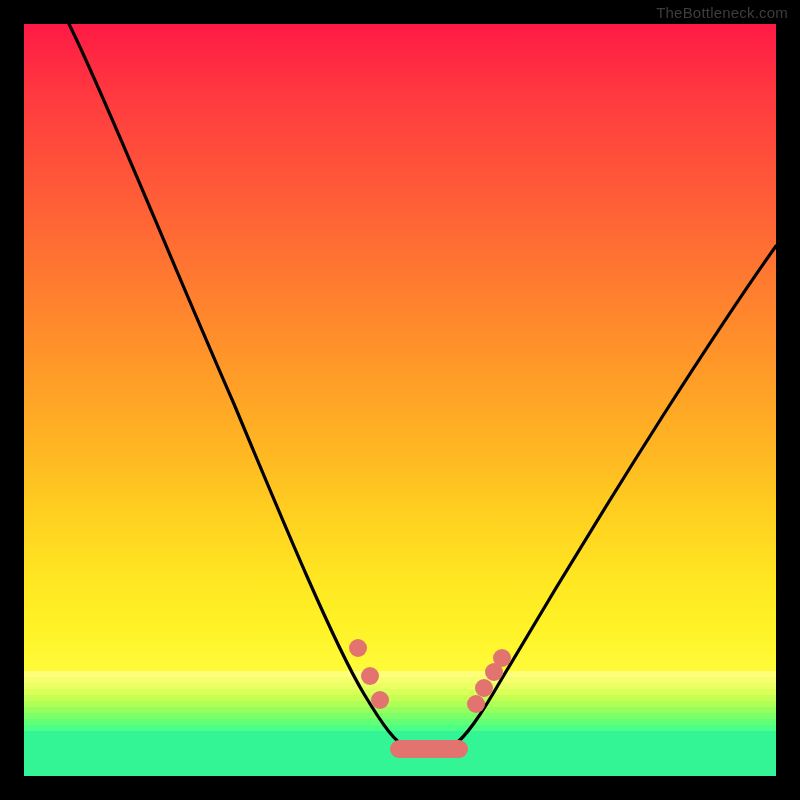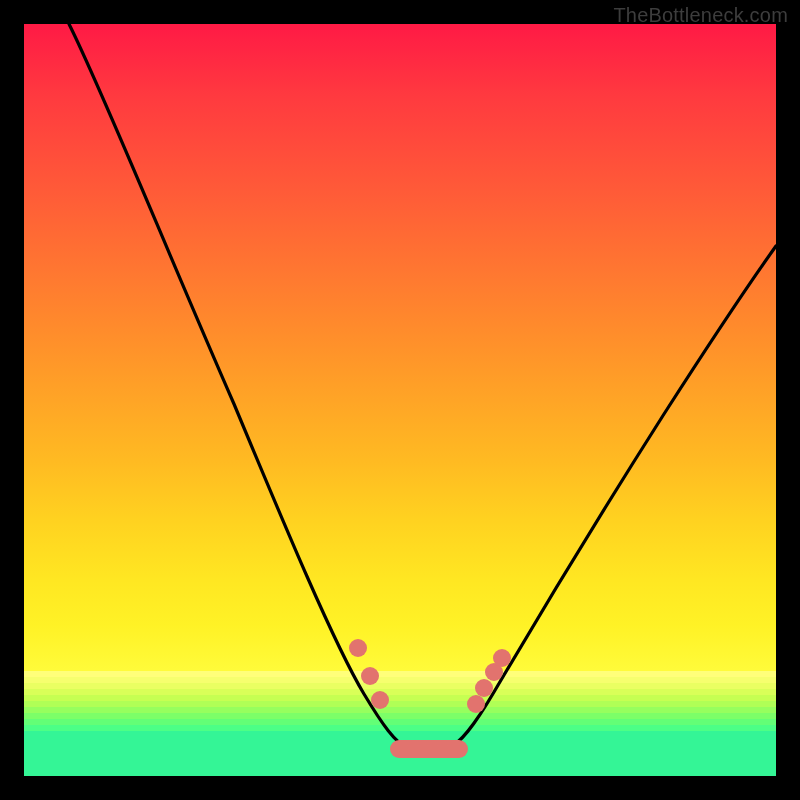--- a/index.html
+++ b/index.html
@@ -54,21 +54,21 @@
         #fff226 80%,
         #fffb3a 86%,
         #fffb3a 100%
       );
   }
   .watermark {
     position: absolute;
     top: 4px;
     right: 12px;
     color: #3d3d3d;
-    font-size: 20px;
+    font-size: 15px;
     letter-spacing: 0.2px;
     font-weight: 400;
     user-select: none;
   }
   svg.curve {
     position: absolute;
     top: 24px;
     left: 24px;
     width: 752px;
     height: 752px;

